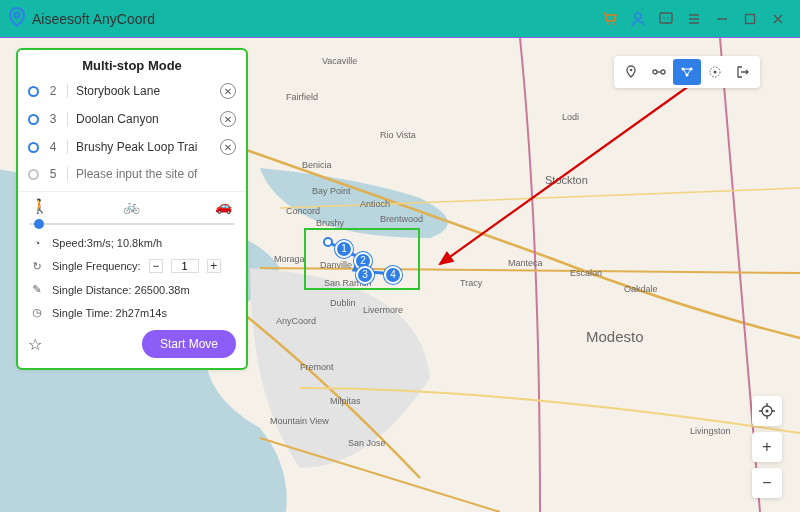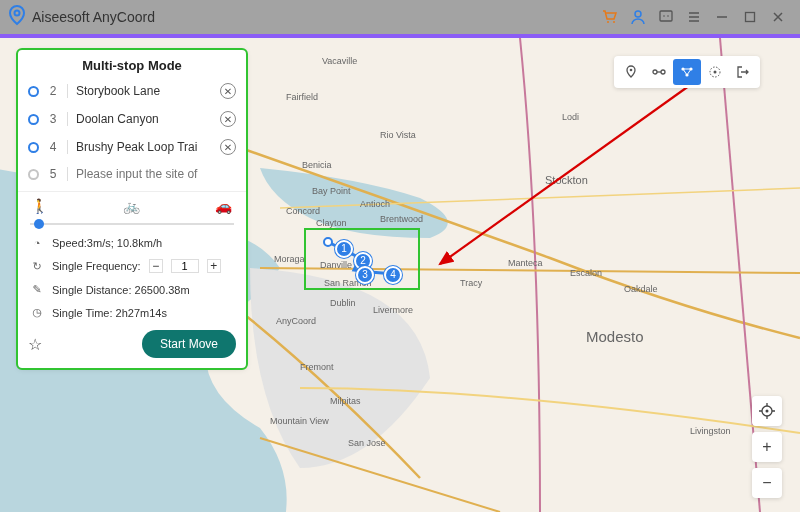--- a/index.html
+++ b/index.html
@@ -1,18 +1,18 @@
 <!DOCTYPE html>
 <html><head>
 <meta charset="utf-8">
 <style>
   * { box-sizing: border-box; margin: 0; padding: 0; font-family: -apple-system, BlinkMacSystemFont, "Segoe UI", Arial, sans-serif; }
   body { width: 800px; height: 512px; overflow: hidden; background: #f3f3f3; }
 
-  .titlebar { height: 38px; background: #a3a3a3; display: flex; align-items: center; padding: 0 8px; border-bottom: 4px solid #8b5cf6; }
+  .titlebar { height: 38px; background: #14b8a6; display: flex; align-items: center; padding: 0 8px; border-bottom: 1px solid #8b5cf6; }
   .titlebar .logo { margin-right: 6px; }
   .titlebar .title { font-size: 14px; color: #333; flex: 0 0 auto; }
   .titlebar .spacer { flex: 1 1 auto; }
   .titlebar .tib { width: 28px; height: 28px; display: inline-flex; align-items: center; justify-content: center; color: #555; cursor: pointer; }
   .titlebar .tib.cart { color: #e67a1a; }
   .titlebar .tib.user { color: #2f7fe6; }
 
   .map-area { position: relative; width: 100%; height: calc(100% - 38px); background: #e9eef2; overflow: hidden; }
   .map-svg { position: absolute; inset: 0; }
 
@@ -35,21 +35,21 @@
   .slider-track { position: absolute; left: 12px; right: 12px; top: 7px; height: 2px; background: #ddd; }
   .slider-thumb { position: absolute; left: 16px; top: 3px; width: 10px; height: 10px; background: #2f7fe6; border-radius: 50%; }
 
   .detail { display: flex; align-items: center; gap: 8px; font-size: 11px; color: #333; padding: 5px 12px; }
   .detail .ico { width: 14px; text-align: center; color: #666; }
   .detail input { width: 28px; text-align: center; font-size: 11px; border: 1px solid #ddd; }
   .detail .pm { width: 14px; height: 14px; border: 1px solid #ddd; display: inline-flex; align-items: center; justify-content: center; cursor: pointer; font-size: 12px; }
 
   .panel-footer { display: flex; align-items: center; justify-content: space-between; padding: 6px 10px 10px; }
   .panel-footer .star { font-size: 16px; color: #444; }
-  .start-btn { background: #0f766e; color: #fff; border: none; padding: 7px 18px; border-radius: 16px; font-size: 12px; cursor: pointer; }
+  .start-btn { background: #8b5cf6; color: #fff; border: none; padding: 7px 18px; border-radius: 16px; font-size: 12px; cursor: pointer; }
 
   
   .mode-bar { position: absolute; top: 18px; right: 40px; background: #fff; border-radius: 4px; display: flex; box-shadow: 0 1px 4px rgba(0,0,0,0.15); padding: 3px; }
   .mode-bar .mb { width: 28px; height: 26px; display: inline-flex; align-items: center; justify-content: center; font-size: 13px; color: #555; cursor: pointer; border-radius: 3px; }
   .mode-bar .mb.active { background: #2f7fe6; color: #fff; }
 
   
   .corner-btn { position: absolute; right: 18px; background: #fff; width: 30px; height: 30px; border-radius: 4px; box-shadow: 0 1px 4px rgba(0,0,0,0.15); display: inline-flex; align-items: center; justify-content: center; color: #444; cursor: pointer; font-size: 16px; }
 
   
@@ -135,28 +135,28 @@
     <path d="M 280 170 L 800 150" stroke="#f2d37e" stroke-width="1.5" fill="none"></path>
     <path d="M 260 400 L 500 474" stroke="#e0b050" stroke-width="2" fill="none"></path>
   </svg>
 
   <span class="ml" style="left:322px;top:18px;">Vacaville</span>
   <span class="ml" style="left:286px;top:54px;">Fairfield</span>
   <span class="ml" style="left:380px;top:92px;">Rio Vista</span>
   <span class="ml" style="left:270px;top:122px;margin-left:32px;">Benicia</span>
   <span class="ml" style="left:286px;top:168px;">Concord</span>
   <span class="ml" style="left:312px;top:148px;">Bay Point</span>
-  <span class="ml" style="left:316px;top:180px;">Clayton</span>
+  <span class="ml" style="left:316px;top:180px;">Brushy</span>
   <span class="ml" style="left:360px;top:154px;margin-top:7px;">Antioch</span>
   <span class="ml" style="left:380px;top:176px;">Brentwood</span>
   <span class="ml" style="left:274px;top:216px;">Moraga</span>
   <span class="ml" style="left:320px;top:222px;">Danville</span>
   <span class="ml" style="left:324px;top:240px;">San Ramon</span>
   <span class="ml" style="left:330px;top:260px;">Dublin</span>
-  <span class="ml" style="left:373px;top:267px;">Livermore</span>
+  <span class="ml" style="left:363px;top:267px;">Livermore</span>
   <span class="ml" style="left:460px;top:240px;">Tracy</span>
   <span class="ml" style="left:276px;top:278px;">AnyCoord</span>
   <span class="ml" style="left:300px;top:324px;">Fremont</span>
   <span class="ml" style="left:330px;top:358px;">Milpitas</span>
   <span class="ml" style="left:270px;top:378px;">Mountain View</span>
   <span class="ml" style="left:348px;top:400px;">San Jose</span>
   <span class="ml" style="left:545px;top:136px;font-size:11px;">Stockton</span>
   <span class="ml" style="left:562px;top:74px;">Lodi</span>
   <span class="ml" style="left:508px;top:220px;">Manteca</span>
   <span class="ml" style="left:570px;top:230px;">Escalon</span>

